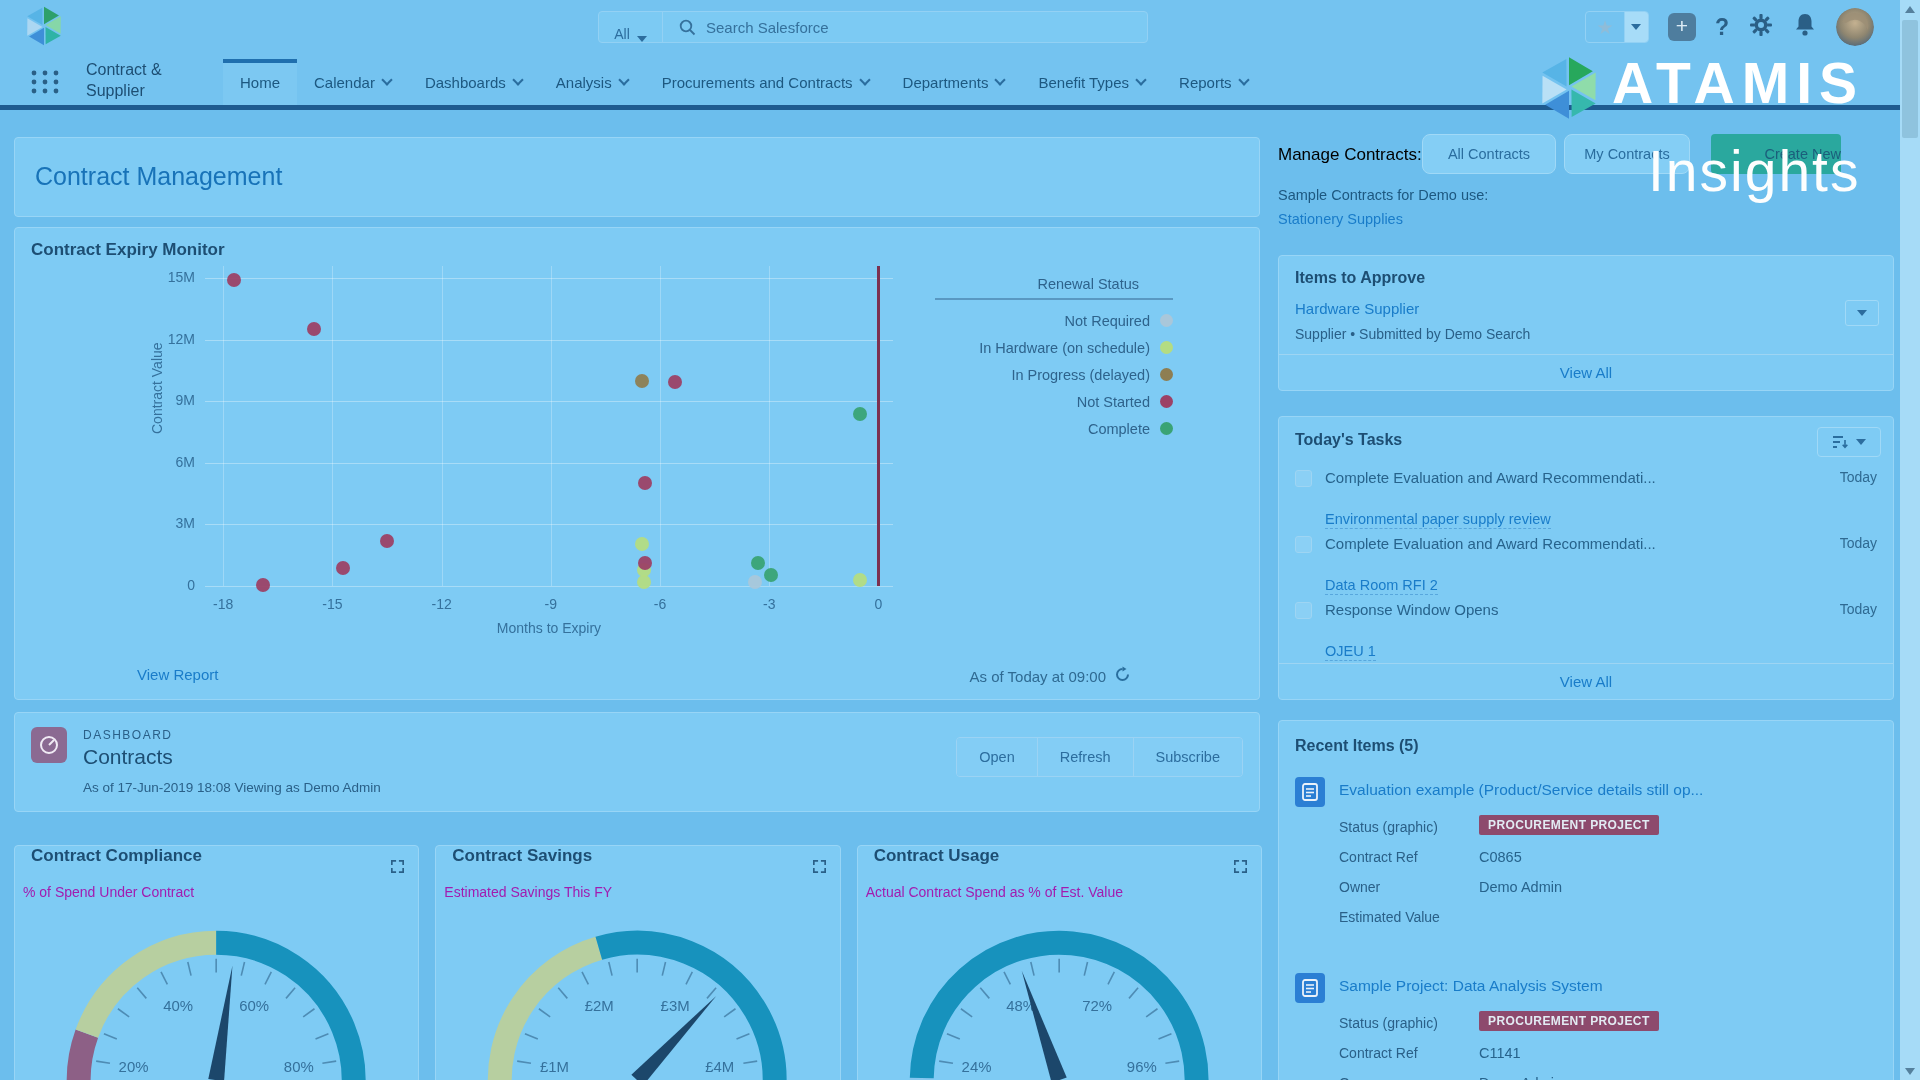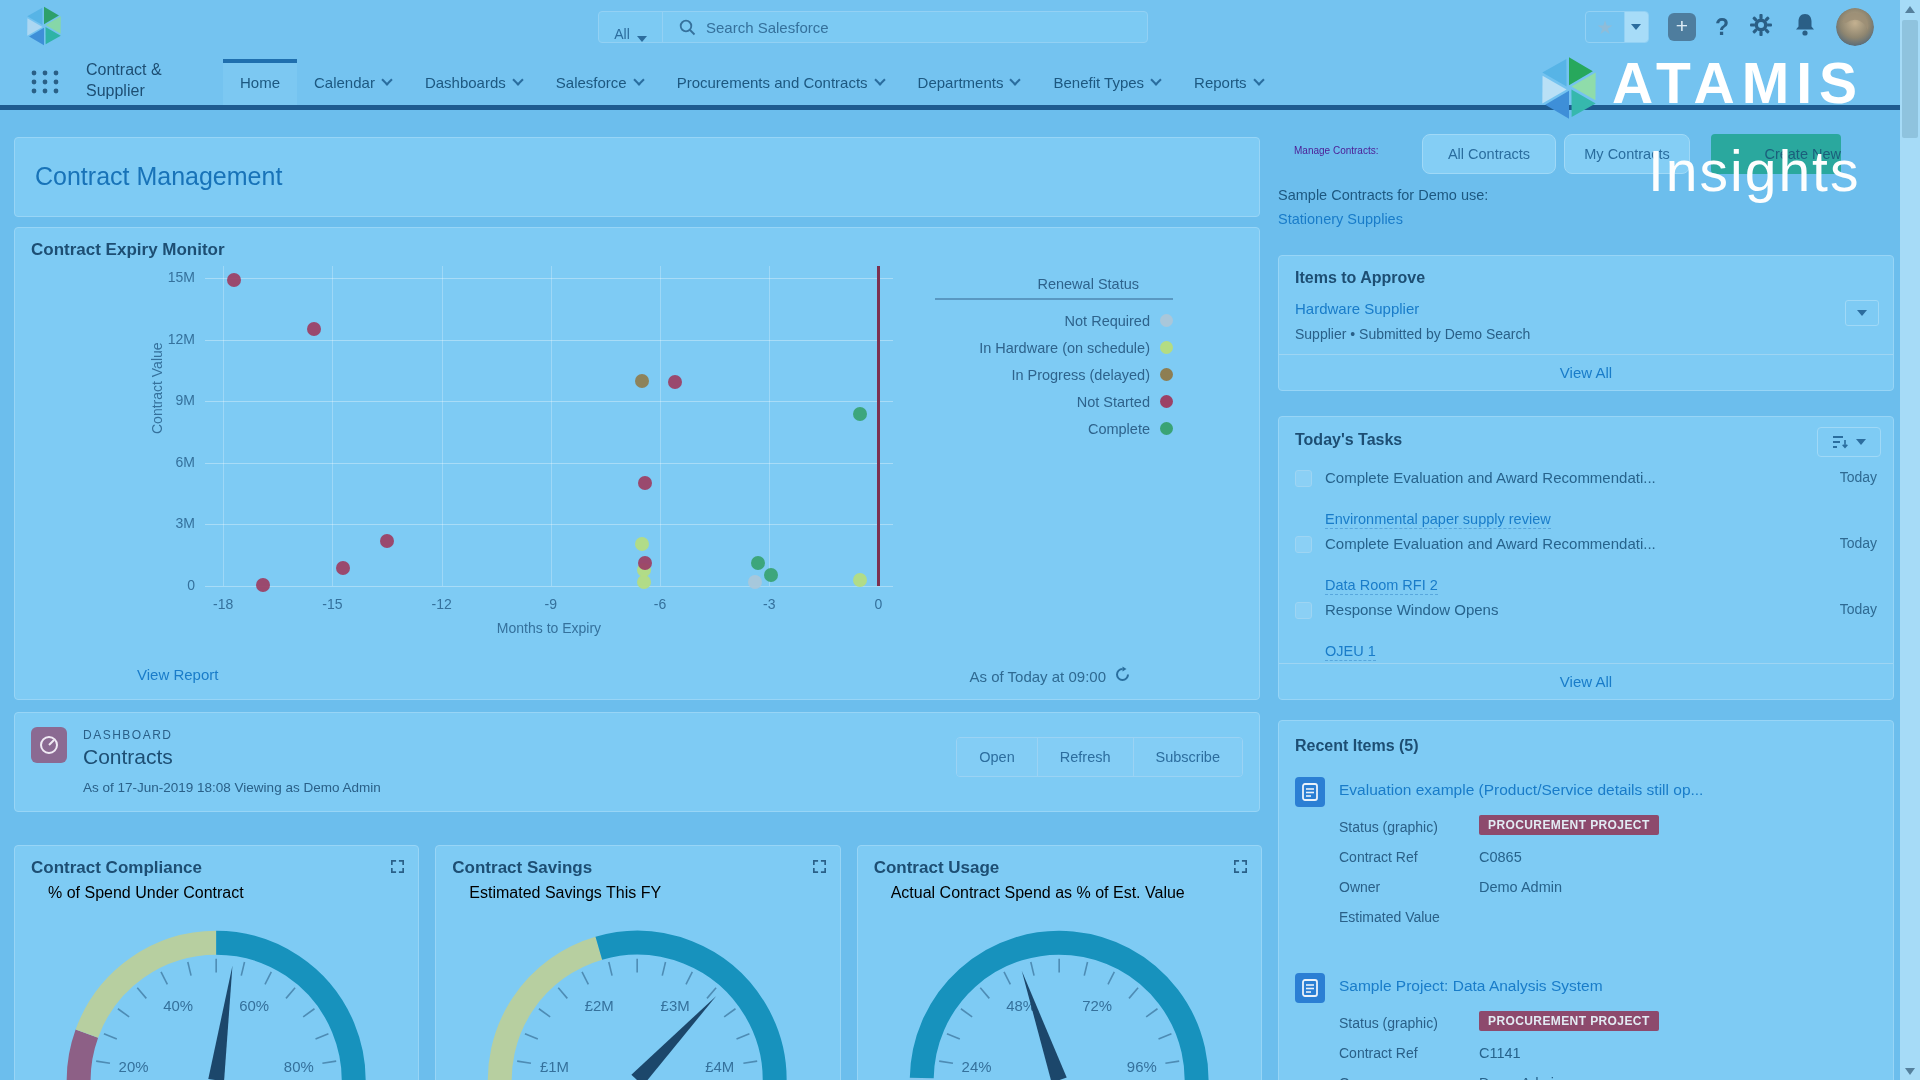--- a/index.html
+++ b/index.html
@@ -58,27 +58,27 @@
   .dash-icon{position:absolute;left:16px;top:14px;width:36px;height:36px;border-radius:6px;background:#8b6a92;display:flex;align-items:center;justify-content:center}
   .dash-eyebrow{position:absolute;left:68px;top:15px;font-size:12px;letter-spacing:1.5px;color:#2a6088}
   .dash-title{position:absolute;left:68px;top:32px;font-size:21px;font-weight:normal;color:#1d4e73}
   .dash-asof{position:absolute;left:68px;top:67px;font-size:13.5px;color:#2a6088}
   .btn-group{position:absolute;right:16px;top:24px;display:flex;border:1px solid #9bd3f4;border-radius:4px;overflow:hidden}
   .btn-group .btn{padding:0 22px;height:38px;line-height:38px;font-size:14.5px;color:#2c6d9e;background:#83cdf5;cursor:pointer}
   .btn-group .btn + .btn{border-left:1px solid #9bd3f4}
   
   #gauges{position:absolute;left:0;top:708px;width:1248px;display:flex;gap:16px}
   .gauge-card{position:relative;flex:1;height:330px;background:#7ecbf4;border:1px solid #98d5f6;border-radius:4px;overflow:hidden}
-  .gauge-title{position:absolute;left:16px;top:12px;font-size:17px;font-weight:bold;color:#1d4e73}
-  .gauge-sub{position:absolute;left:33px;top:38px;font-size:16px;color:#000000}
+  .gauge-title{position:absolute;left:16px;top:0;font-size:17px;font-weight:bold;color:#1d4e73}
+  .gauge-sub{position:absolute;left:8px;top:38px;font-size:14px;color:#a21caf}
   .expand{position:absolute;right:12px;top:12px;cursor:pointer}
   .gauge-svg{position:absolute;left:0;top:30px;width:100%}
   
   .sidebar{position:absolute;left:1278px;top:134px;width:618px;height:946px}
-  .manage-label{position:absolute;left:16px;top:11px;font-size:10px;color:#4c1d95}
+  .manage-label{position:absolute;left:0;top:11px;font-size:17px;color:#000000}
   .sbtn{position:absolute;top:0;height:40px;border:1px solid #a0d9f7;border-radius:8px;background:#84cef5;color:#2a6d9e;font-size:14.5px;text-align:center;cursor:pointer}
   .sbtn span{line-height:38px}
   .create-btn{position:absolute;top:0;height:40px;border-radius:4px;text-align:right;font-size:14.5px;color:#1b5e7b;cursor:pointer}
   .sample-1{position:absolute;left:0;top:53px;font-size:14.5px;color:#1d5880}
   .sample-2{position:absolute;left:0;top:77px;font-size:14.5px}
   #card-approve{left:0;top:121px;width:616px;height:136px}
   .appr-title{position:absolute;left:16px;top:13px;font-size:16px;font-weight:bold}
   .appr-link{position:absolute;left:16px;top:44px;font-size:15px}
   .appr-sub{position:absolute;left:16px;top:70px;font-size:14px;color:#2a6088}
   .appr-dd{position:absolute;right:14px;top:44px;width:34px;height:26px;border:1px solid #a0d9f7;border-radius:3px;display:flex;align-items:center;justify-content:center;cursor:pointer}
@@ -209,21 +209,21 @@
       </div>
       <div class="tab">
         <span>Calendar</span>
         <span class="chev"></span>
       </div>
       <div class="tab">
         <span>Dashboards</span>
         <span class="chev"></span>
       </div>
       <div class="tab">
-        <span>Salesforce</span>
+        <span>Analysis</span>
         <span class="chev"></span>
       </div>
       <div class="tab">
         <span>Procurements and Contracts</span>
         <span class="chev"></span>
       </div>
       <div class="tab">
         <span>Departments</span>
         <span class="chev"></span>
       </div>

